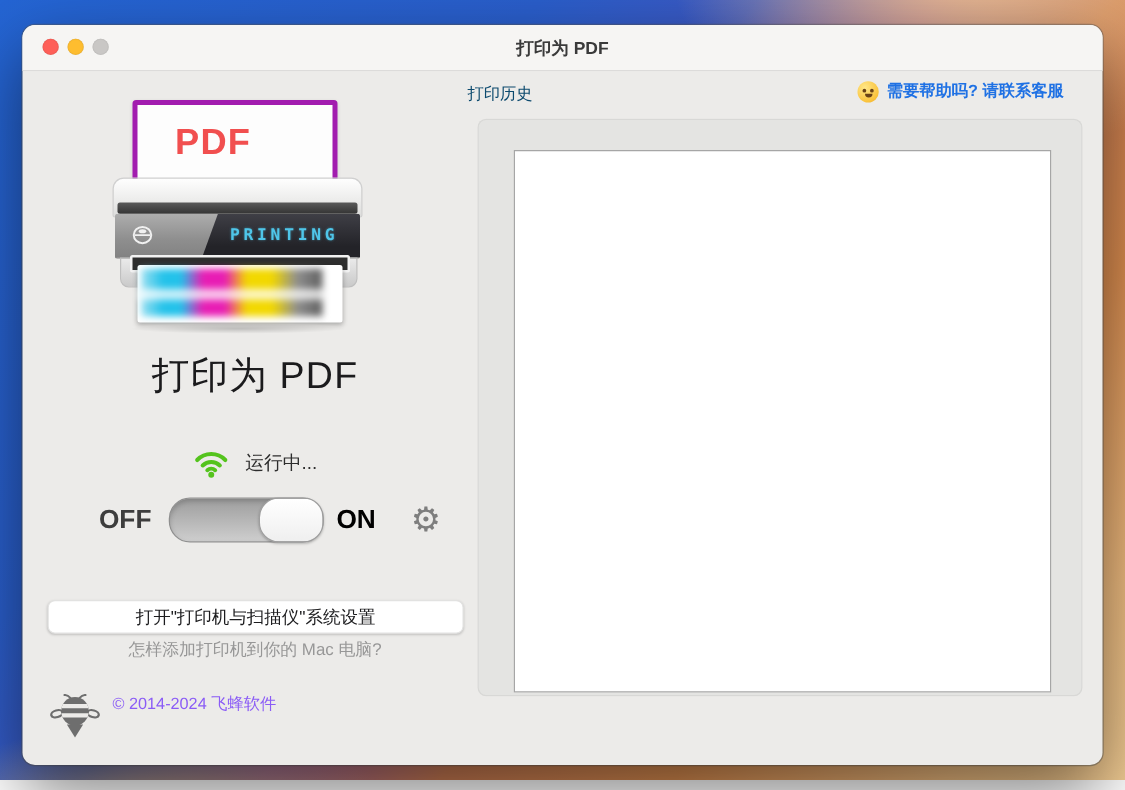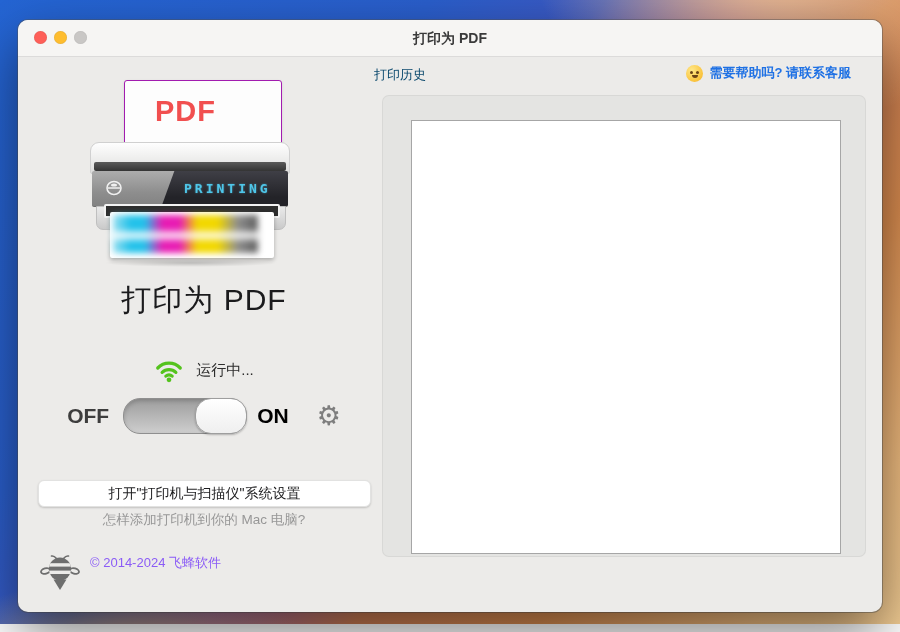--- a/index.html
+++ b/index.html
@@ -19,22 +19,22 @@
   .light{width:13px;height:13px;border-radius:50%;}
   .light.red{background:#FE5F58;box-shadow:inset 0 0 1px rgba(0,0,0,.25);}
   .light.yellow{background:#FEBD2F;box-shadow:inset 0 0 1px rgba(0,0,0,.25);}
   .light.gray{background:#C9C7C5;box-shadow:inset 0 0 1px rgba(0,0,0,.2);}
   .wtitle{position:absolute;left:0;right:0;top:0;height:36px;line-height:36px;text-align:center;
     font-size:14px;font-weight:700;color:#3a3a3a;}
   
   .left-col{position:absolute;left:0;top:36px;width:372px;bottom:0;}
   
   .printer{position:absolute;left:72px;top:22px;width:200px;height:190px;}
-  .p-paper{position:absolute;left:34px;top:2px;width:156px;height:92px;background:#FDFDFD;
-    border:1px solid #a21caf;border-radius:3px;box-shadow:0 1px 3px rgba(0,0,0,.10);}
+  .p-paper{position:absolute;left:16px;top:2px;width:156px;height:92px;background:#FDFDFD;
+    border:4px solid #a21caf;border-radius:3px;box-shadow:0 1px 3px rgba(0,0,0,.10);}
   .p-pdf{position:absolute;left:30px;top:14px;font-size:29px;font-weight:800;color:#F14F4F;letter-spacing:1px;}
   .p-lid{position:absolute;left:0;top:64px;width:198px;height:30px;border:1px solid #D0D0D0;
     background:linear-gradient(180deg,#FEFEFE,#EDEDEC 55%,#DCDCDB);border-radius:9px 9px 2px 2px;}
   .p-slotbar{position:absolute;left:4px;top:84px;width:192px;height:9px;border-radius:2px;
     background:linear-gradient(180deg,#5A5A5A,#343434);}
   .p-body{position:absolute;left:2px;top:93px;width:196px;height:35px;overflow:hidden;border-radius:2px;
     background:linear-gradient(180deg,#ADADAD,#8E8E8E 60%,#828282);border-bottom:1px solid #6F6F6F;}
   .p-display{position:absolute;left:76px;top:0;width:150px;height:35px;transform:skewX(-20deg);
     background:linear-gradient(180deg,#3F3F46,#232328 75%);}
   .p-display span{display:block;transform:skewX(20deg);margin:10px 0 0 16px;
@@ -52,21 +52,21 @@
   .p-gloss{position:absolute;left:0;right:10px;top:42%;height:9px;background:rgba(255,255,255,.75);filter:blur(3px);}
   .p-shadow{position:absolute;left:14px;top:181px;width:172px;height:8px;border-radius:50%;
     background:radial-gradient(closest-side,rgba(0,0,0,.18),rgba(0,0,0,0));}
   
   .app-title{position:absolute;left:0;width:372px;top:224px;text-align:center;
     font-size:30px;font-weight:500;color:#1b1b1d;letter-spacing:1px;}
   .status-row{position:absolute;left:0;width:372px;top:300px;height:28px;display:flex;
     align-items:center;justify-content:center;gap:12px;text-align:center;}
   .status-text{font-size:15px;color:#2d2d2d;}
   .toggle-row{position:absolute;left:0;width:372px;top:342px;height:36px;display:flex;
-    align-items:center;justify-content:center;}
+    align-items:center;justify-content:center;padding-left:12px;}
   .off-label{font-size:21px;font-weight:700;color:#3d3d3d;margin-right:14px;}
   .on-label{font-size:21px;font-weight:700;color:#000000;margin-left:10px;}
   .switch{position:relative;width:122px;height:34px;border-radius:17px;border:1.5px solid #8F8F8F;
     background:linear-gradient(180deg,#9D9D9D,#CECECE);box-shadow:inset 0 2px 4px rgba(0,0,0,.18);}
   .knob{position:absolute;right:-1px;top:-1px;width:50px;height:34px;border-radius:16px;
     background:linear-gradient(180deg,#FFFFFF,#EFEFEF);border:1px solid #9E9E9E;
     box-shadow:0 1px 2px rgba(0,0,0,.25);}
   .gear{margin-left:28px;font-size:27px;line-height:27px;color:#7E7E7E;cursor:default;}
   .settings-btn{position:absolute;left:20px;top:424px;width:331px;height:25px;background:#FFFFFF;
     border:1px solid #E2E2E1;border-radius:6px;box-shadow:0 1px 2px rgba(0,0,0,.18);

